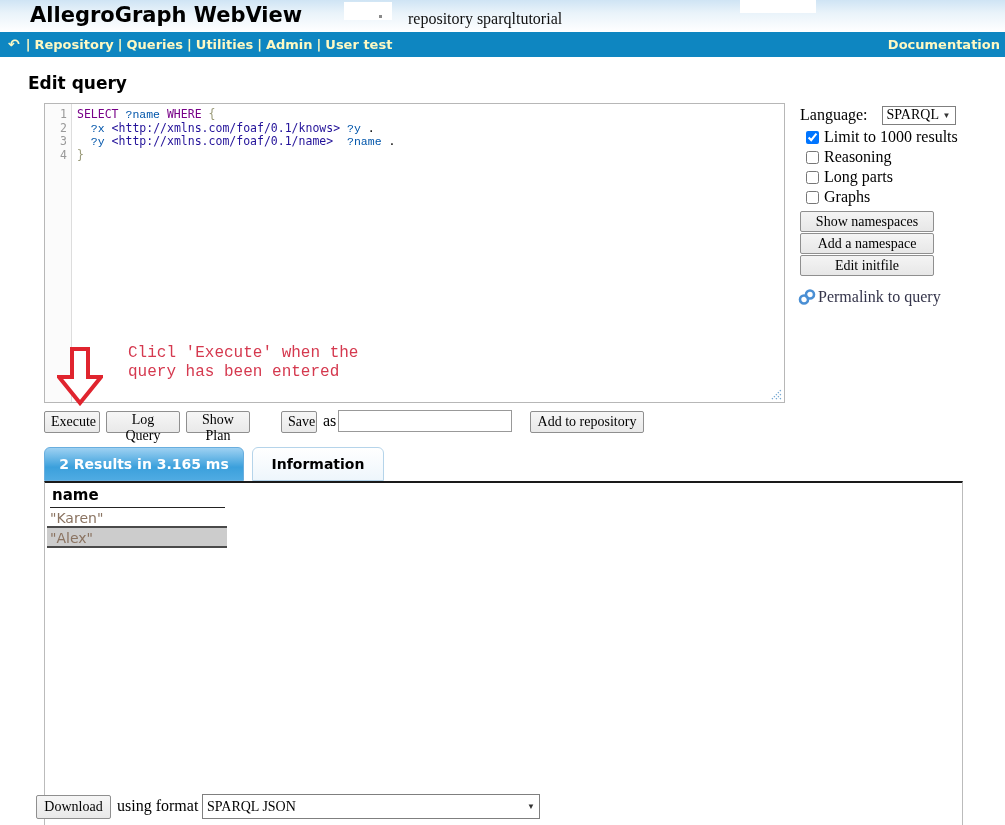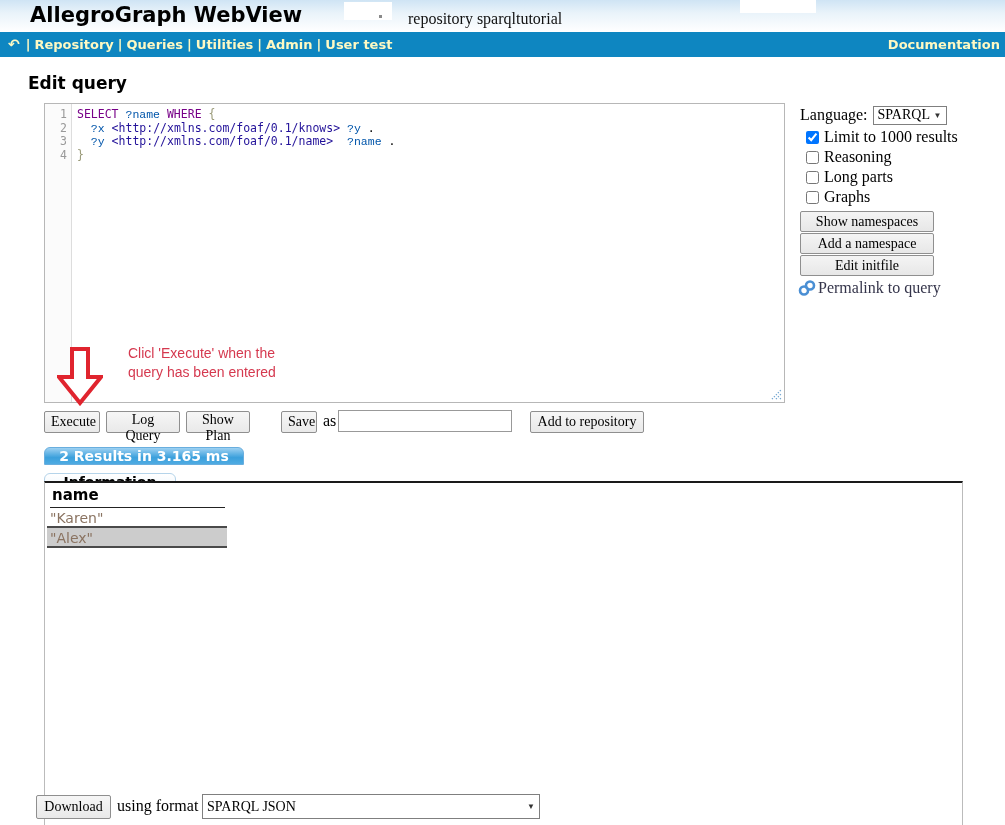--- a/index.html
+++ b/index.html
@@ -43,39 +43,39 @@
                white-space:pre; color:#000; }
   .tok-kw { color:#708; }
   .tok-var { color:#05a;font-family:Liberation Mono, monospace; }
   .tok-uri { color:#219; }
   .tok-bracket { color:#997; }
   .tok-plain { color:#000; }
   .resize-handle { position:absolute; right:2px; bottom:2px; }
 
   
   .red-arrow { position:absolute; left:57px; top:347px; }
-  .note { position:absolute; font-family:Liberation Sans, sans-serif; font-size:14px;
+  .note { position:absolute; font-family:Liberation Mono, monospace; font-size:16px;
           line-height:18.5px; color:#d5394f; }
   .note-execute { left:128px; top:344px; }
 
   
   .btn { position:absolute; height:22px; background:linear-gradient(#f6f6f6,#e9e9e9);
          border:1px solid #8f8f8f; border-radius:2px; font-family:"Liberation Serif", serif;
          font-size:14px; color:#000; text-align:center; cursor:pointer; padding:0 6px; }
   .btn-execute { left:44px; top:411px; width:56px; }
   .btn-log { left:106px; top:411px; width:74px; }
   .btn-plan { left:186px; top:411px; width:64px; }
   .btn-save { left:281px; top:411px; width:36px; }
   .as-label { position:absolute; left:323px; top:412px; font-size:16px; }
   .save-input { position:absolute; left:338px; top:410px; width:174px; height:22px;
                 border:1px solid #999; font-size:14px; padding:0 3px; }
   .btn-addrepo { left:530px; top:411px; width:114px; }
 
   
-  .tabs { position:absolute; left:44px; top:447px; height:34px; display:flex; gap:8px;flex-direction:column; }
+  .tabs { position:absolute; left:44px; top:447px; height:34px; display:flex; gap:8px; }
   .tab { height:34px; border-radius:6px 6px 0 0; font-family:"DejaVu Sans", sans-serif;
          font-weight:bold; font-size:14px; display:flex; align-items:center; justify-content:center;
          cursor:pointer; }
   .tab.active { width:200px; background:linear-gradient(#9ed1f2, #3ba0dc 60%, #4fabe2);
                 border:1px solid #69aede; color:#fff; }
   .tab.inactive { width:132px; background:linear-gradient(#ffffff, #eef6fc);
                   border:1px solid #b5d4ea; color:#000; }
 
   
   .panel { position:absolute; left:44px; top:481px; width:919px; height:393px; background:#fff;
@@ -85,34 +85,34 @@
                 color:#000; border-bottom:2px solid #222; padding:0 0 3px 2px; }
   .rows { position:absolute; left:2px; top:25px; width:180px; }
   .result-row { height:20px; line-height:20px; font-family:"DejaVu Sans", sans-serif;
                 font-size:14px; color:#8a7361; border-bottom:2px solid #4a4a4a;
                 padding-left:3px; cursor:pointer; background:#fff; }
   .result-row.selected { background:#ccc; }
 
   
   .sidebar { position:absolute; left:798px; top:105px; width:207px;
              font-family:"Liberation Serif", serif; font-size:16px; color:#000; }
-  .lang-row { display:flex; align-items:center; gap:5px; padding-left:2px; height:20px; }
+  .lang-row { display:flex; align-items:center; gap:14px; padding-left:2px; height:20px; }
   .select-box { border:1px solid #7f7f7f; background:#fff; height:19px; display:flex;
                 align-items:center; justify-content:space-between; padding:0 4px; cursor:pointer; }
   .lang-select { width:74px; font-size:14px; }
   .caret { font-size:8px; color:#333; }
   .cb-row { display:flex; align-items:center; gap:5px; margin:4px 0 4px 8px; height:16px;
             cursor:pointer; }
   .cb-row input { width:13px; height:13px; cursor:pointer; }
   .side-btn { display:block; width:134px; height:21px; margin:1px 0 1px 2px;
               background:linear-gradient(#f4f4f4,#e7e7e7); border:1px solid #8f8f8f;
               border-radius:2px; font-family:"Liberation Serif", serif; font-size:14px;
               text-align:center; cursor:pointer; }
   .side-btns { margin-top:6px; }
-  .permalink { display:flex; align-items:center; gap:2px; margin-top:3px; cursor:pointer;
+  .permalink { display:flex; align-items:center; gap:2px; margin-top:12px; cursor:pointer;
                color:#34344a; font-size:16px; }
 
   
   .btn-download { left:36px; top:795px; width:75px; height:24px; }
   .format-label { position:absolute; left:117px; top:797px; font-size:16px; }
   .format-select { position:absolute; left:202px; top:794px; width:338px; height:25px;
                    font-size:14px; }
 </style>
 </head>
 <body>

